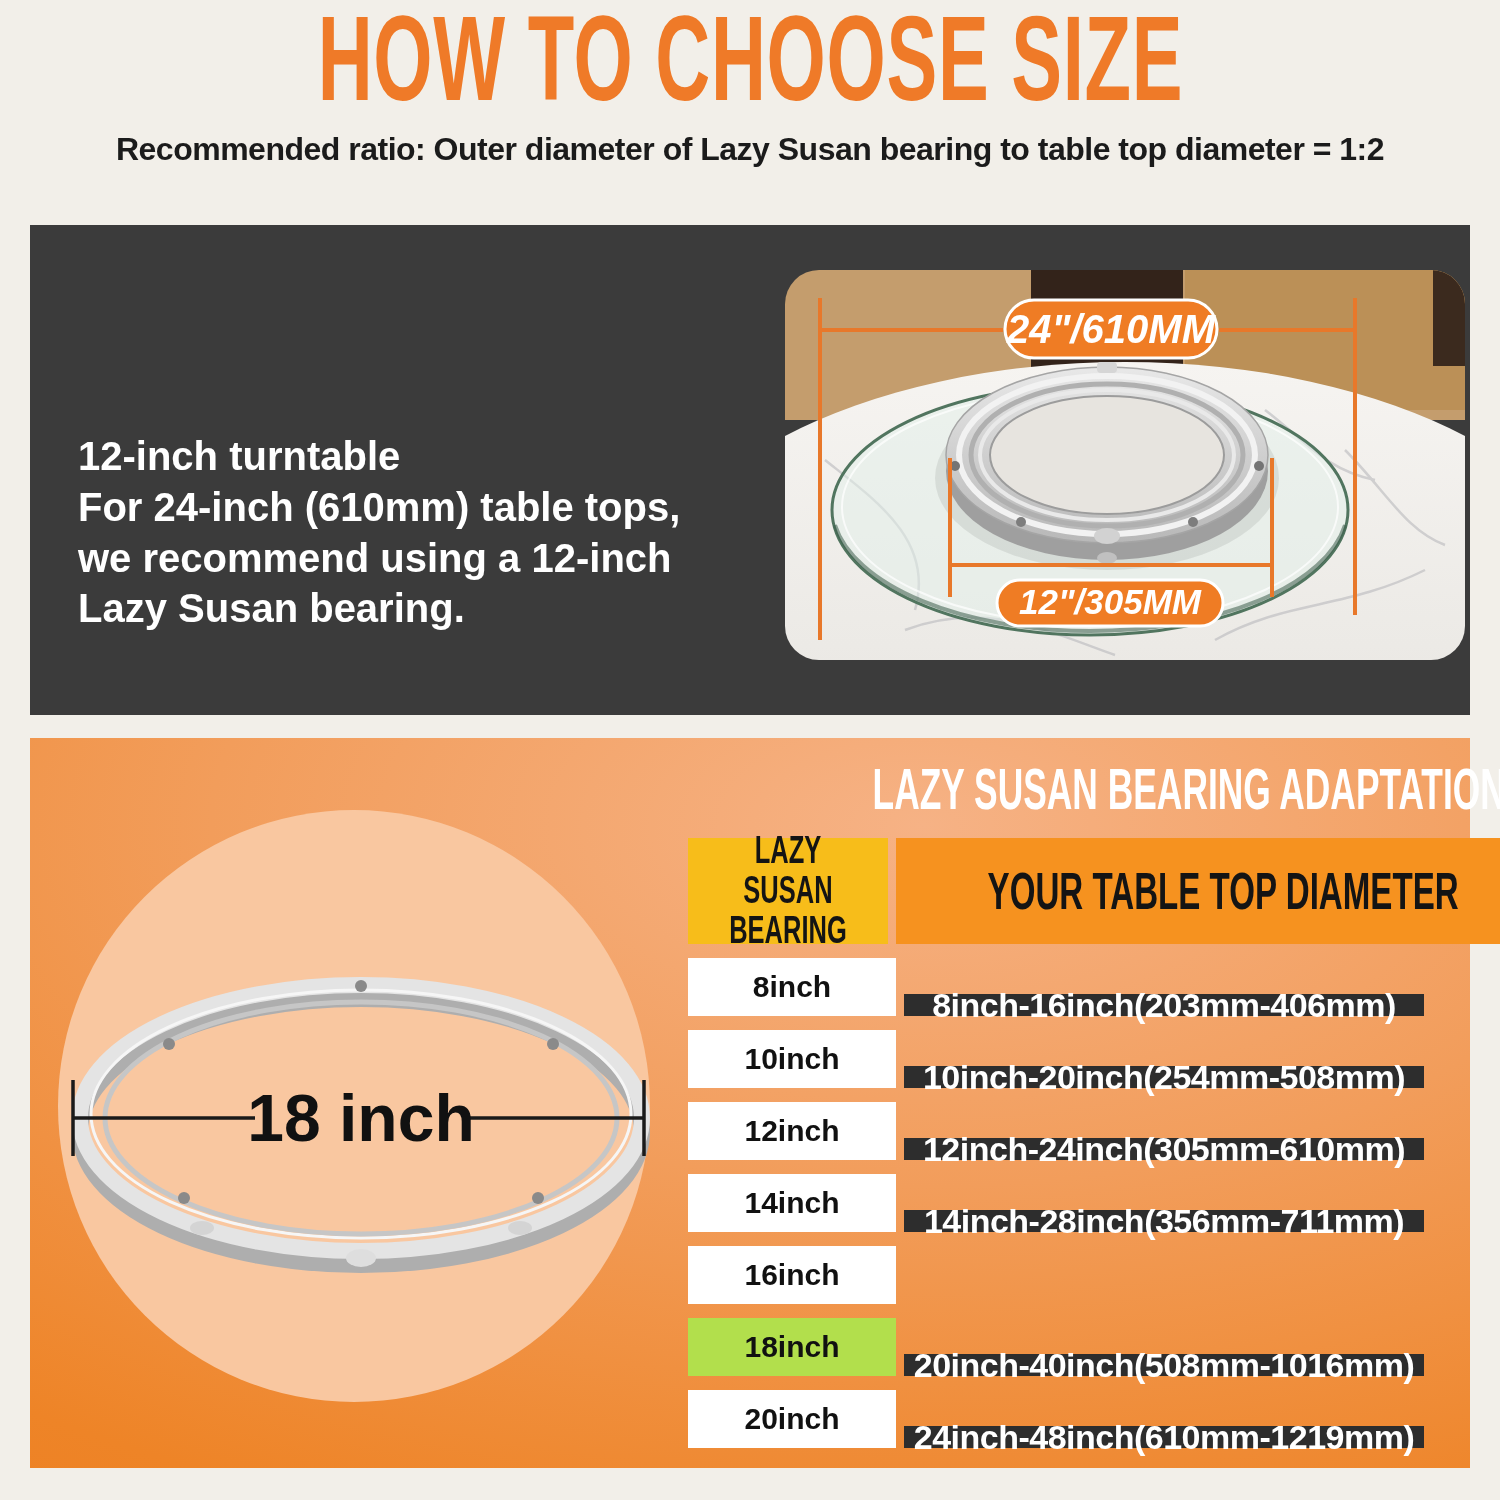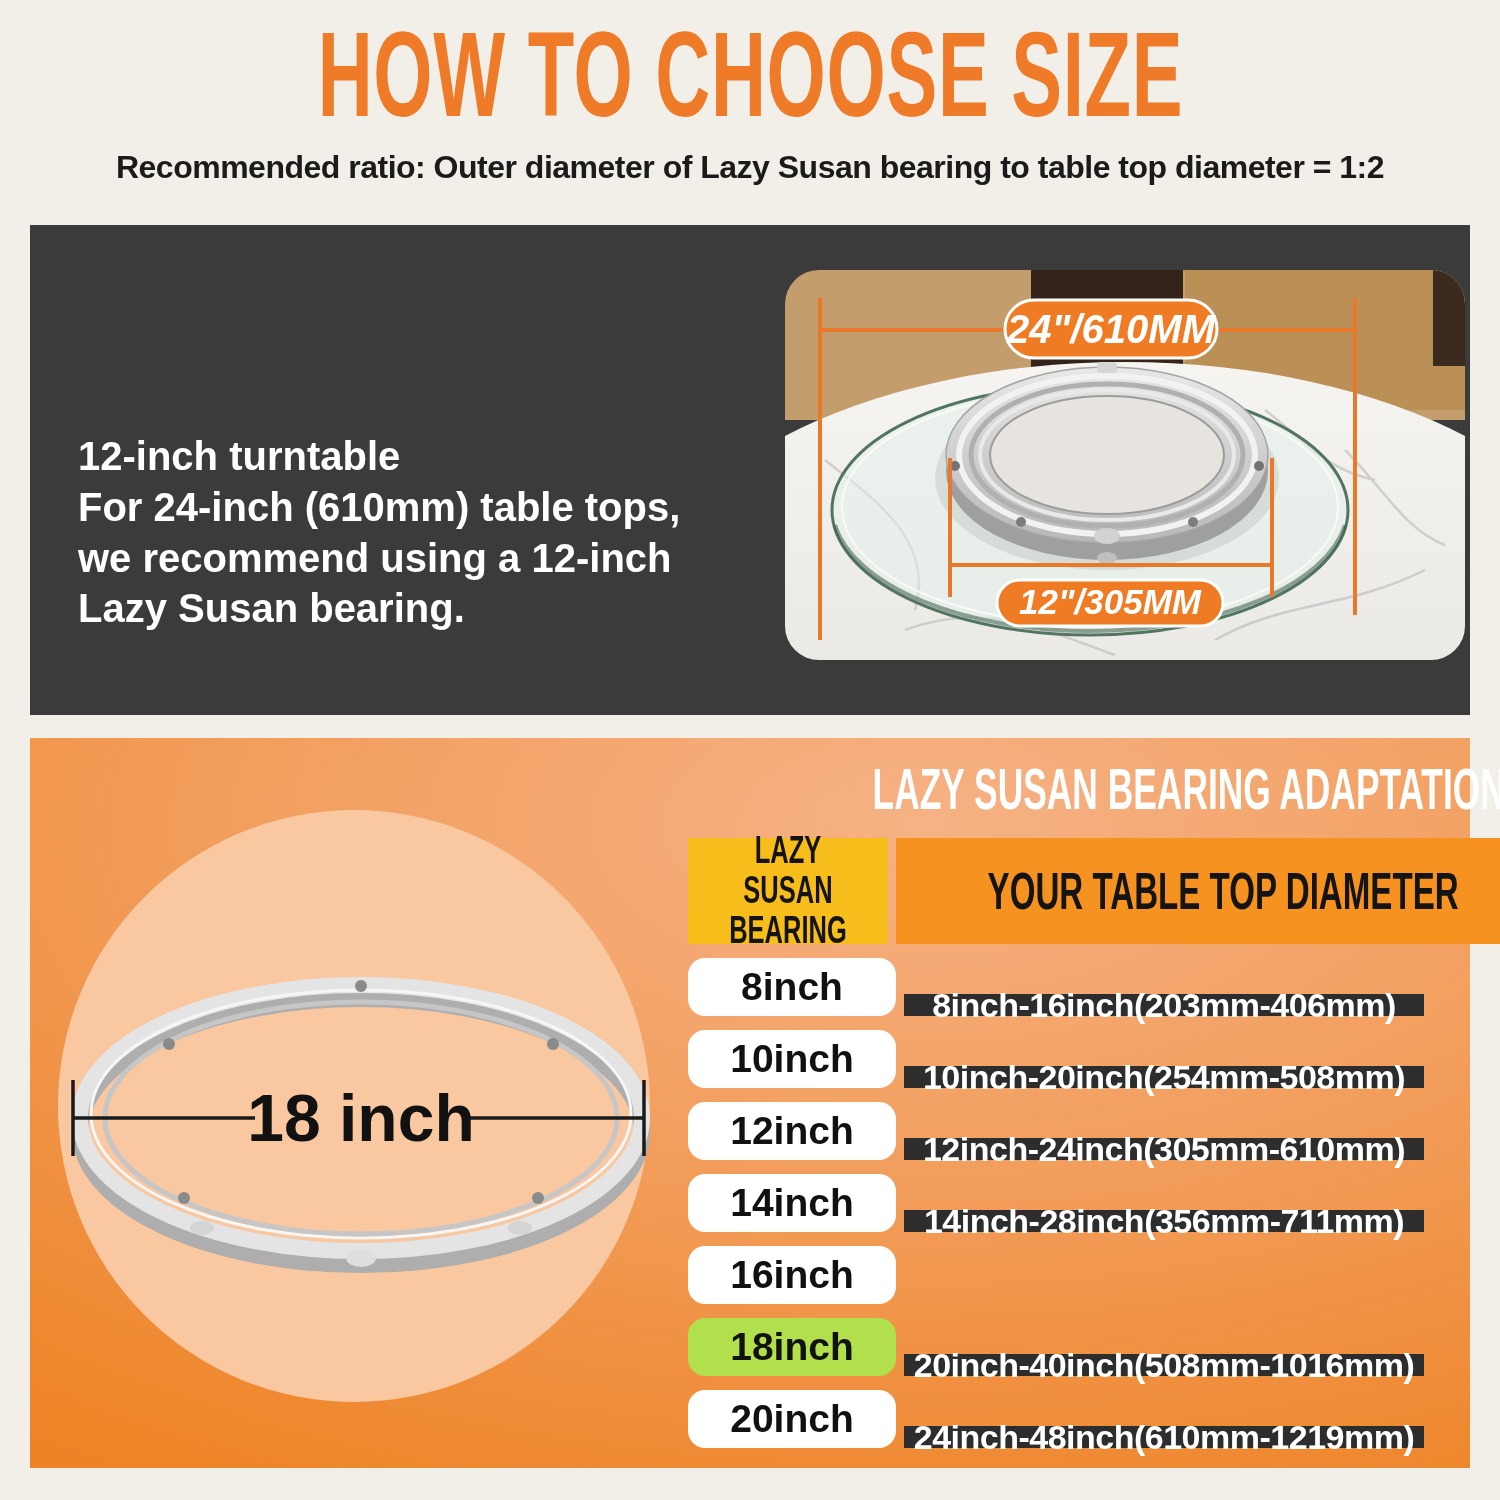--- a/index.html
+++ b/index.html
@@ -12,21 +12,21 @@
   body{
     width:1500px;height:1500px;position:relative;overflow:hidden;
     background:var(--cream);
     font-family:"Liberation Sans", sans-serif;
   }
   .cond{display:inline-block;white-space:nowrap;transform-origin:50% 50%;}
 
   
   .top-head{position:absolute;left:0;top:0;width:1500px;text-align:center;}
   .main-title{
-    margin:16px;padding-top:1px;line-height:1.04;
+    margin:0;padding-top:1px;line-height:1.04;
     font-size:112px;font-weight:700;color:var(--accent);letter-spacing:1px;
   }
   .main-title .cond{transform:scale(0.68,1.08);}
   .subtitle{
     margin:14px 0 0 0;font-size:32px;font-weight:700;color:#1b1b1b;letter-spacing:-0.5px;
   }
 
   
   .dark-panel{
     position:absolute;left:30px;top:225px;width:1440px;height:490px;
@@ -66,21 +66,21 @@
   }
   .th-left .cond{transform:scale(0.75,1.12);white-space:normal;width:200px;line-height:1.05;}
   .th-right{
     flex:1;background:var(--hdr-orange);display:flex;align-items:center;justify-content:center;
     color:#141414;font-weight:700;font-size:46px;
   }
   .th-right .cond{transform:scale(0.72,1.12);}
   .t-row{display:flex;gap:8px;height:58px;margin-top:14px;}
   .cell-left{
     width:208px;background:#ffffff;display:flex;align-items:center;justify-content:center;
-    color:#111;font-size:39px;font-weight:700;border-radius:17px;
+    color:#111;font-size:30px;font-weight:700;
   }
   .cell-left.hl{background:var(--green);}
   .cell-right{
     flex:1;background:var(--rowdark);display:flex;align-items:center;justify-content:center;
     color:#fff;font-size:34px;font-weight:700;letter-spacing:-0.5px;margin-top:36px;
   }
 </style>
 </head>
 <body>
 

